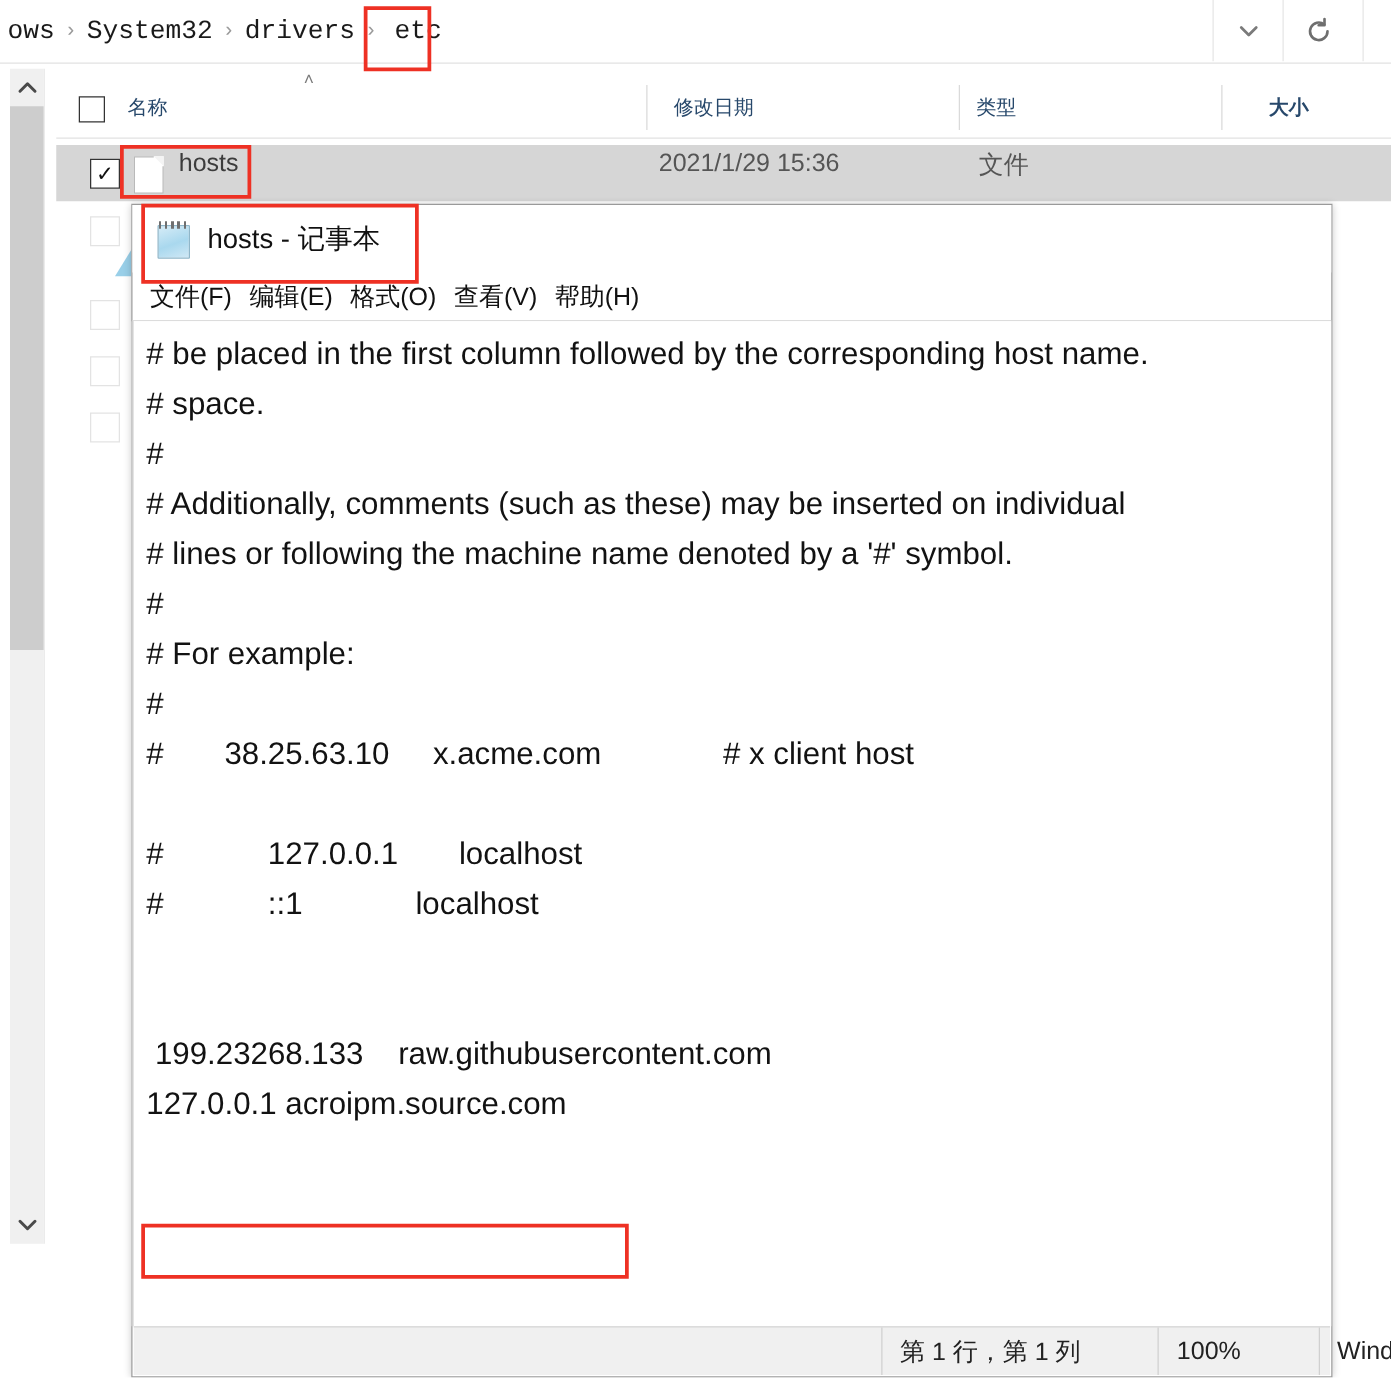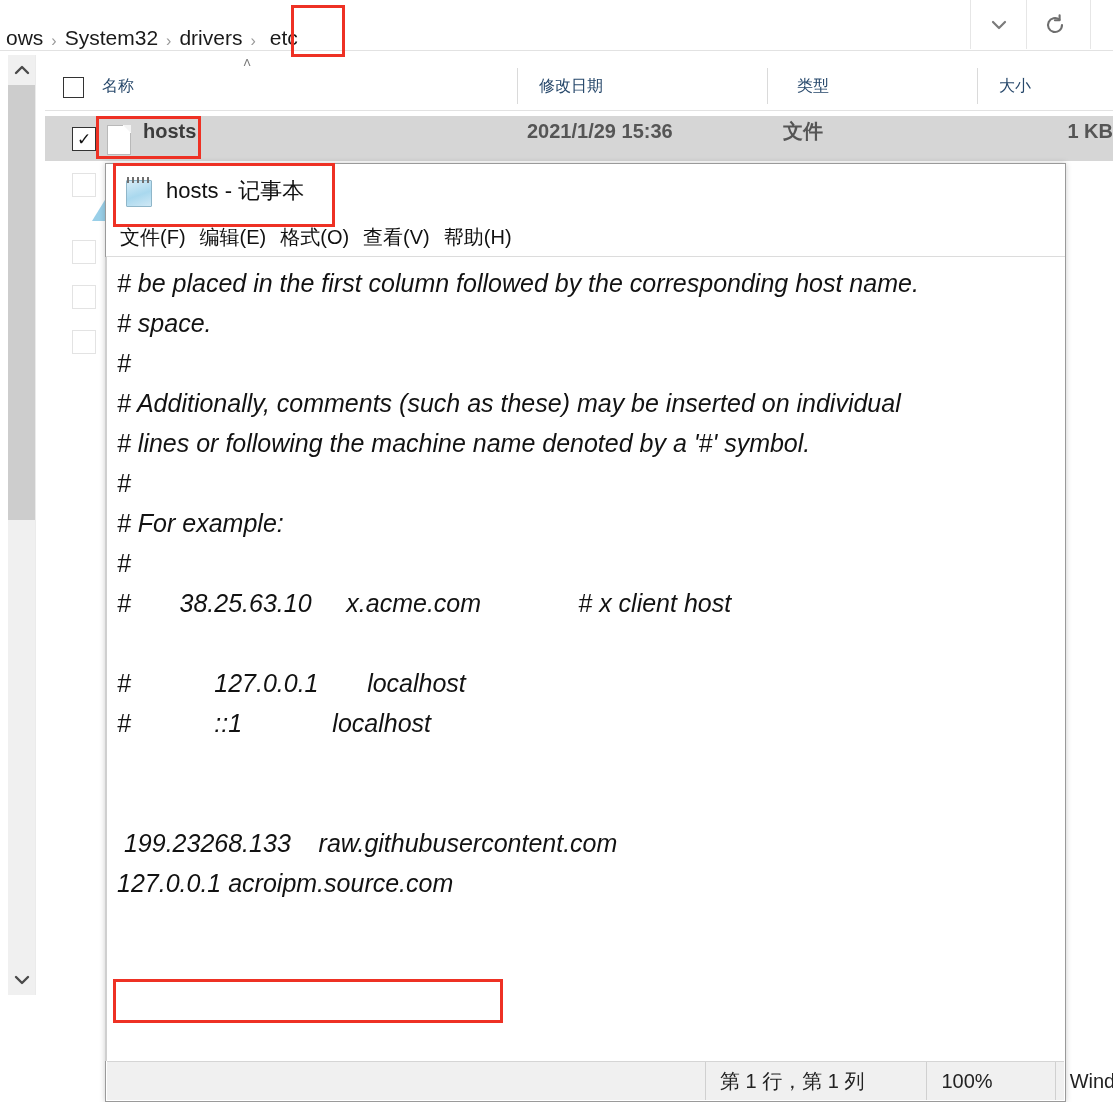--- a/index.html
+++ b/index.html
@@ -10,22 +10,22 @@
     overflow:hidden;
     position:relative;
   }
 
   
   #explorer{position:absolute;left:0;top:0;width:1113px;height:1102px;background:#fff;}
 
   
   .addr-bar{position:absolute;left:0;top:0;width:1113px;height:50px;background:#fff;
             border-bottom:1px solid #e2e2e2;}
-  .crumbs{position:absolute;left:0;top:0;height:50px;display:flex;align-items:flex-end;
-          padding-left:0px;font-size:21px;color:#1a1a1a;}
+  .crumbs{position:absolute;left:0;top:0;height:50px;display:flex;align-items:center;
+          padding-left:0px;font-size:21px;color:#1a1a1a;font-family:Liberation Mono, monospace;}
   .crumb{padding:0 6px;white-space:nowrap;}
   .crumb-sep{color:#9a9a9a;font-size:16px;padding:0 2px;}
   .crumb-hl{position:relative;padding:0 12px;}
 
   .addr-btn{position:absolute;top:0;height:49px;width:56px;display:flex;align-items:center;
             justify-content:center;border-left:1px solid #e6e6e6;color:#6b6b6b;background:#fff;}
   .addr-btn.chev{left:970px;}
   .addr-btn.refresh{left:1026px;}
   .addr-right-box{position:absolute;left:1090px;top:0;width:23px;height:49px;
             border-left:1px solid #e6e6e6;background:#fff;}
@@ -45,21 +45,21 @@
   .ch{position:absolute;top:0;height:48px;display:flex;align-items:center;
       font-size:16px;color:#27486b;}
   .ch .sep{position:absolute;left:0;top:6px;width:1px;height:36px;background:#dadada;}
   .hdr-check{position:absolute;left:18px;top:15px;width:19px;height:19px;
              border:1.6px solid #333;background:#fff;}
   .sort-caret{position:absolute;left:243px;top:55px;color:#7a7a7a;font-size:14px;}
 
   
   .row{position:absolute;left:45px;height:45px;width:1068px;font-size:20px;color:#3c3c3c;}
   .row.sel{background:#d6d6d6;}
-  .row .cell{position:absolute;top:0;height:31px;display:flex;align-items:center;font-weight:bold;}
+  .row .cell{position:absolute;top:0;height:31px;display:flex;align-items:center;}
   .row-check{position:absolute;left:27px;top:11px;width:22px;height:22px;border:1.6px solid #333;
              background:#fff;display:flex;align-items:center;justify-content:center;
              font-size:17px;color:#111;line-height:1;}
   .file-ico{position:absolute;left:62px;top:9px;width:22px;height:28px;background:#fff;
             border:1.4px solid #b9b9b9;}
   .file-ico:after{content:"";position:absolute;right:-1px;top:-1px;border-width:0 8px 8px 0;
             border-style:solid;border-color:#fff #f4f4f4;}
   .ghost-check{position:absolute;width:22px;height:22px;border:1.3px solid #e3e3e3;background:#fff;}
 
   
@@ -73,21 +73,21 @@
             background:linear-gradient(160deg,#d6ecf7 0%,#a9d8ee 55%,#cfe8f5 100%);
             border:1px solid #8fb6c9;border-radius:1px;}
   .np-ico .spiral{position:absolute;left:3px;top:1px;width:22px;height:6px;
             background:repeating-linear-gradient(90deg,#6f6f6f 0 2px,transparent 2px 5px);}
   .np-title-text{font-size:22px;color:#111;}
   .np-menu{position:absolute;left:0;top:54px;width:100%;height:38px;
            border-bottom:1px solid #dcdcdc;display:flex;align-items:center;
            font-size:20px;color:#111;}
   .np-menu span{margin-left:14px;white-space:nowrap;}
   .np-body{position:absolute;left:1px;top:93px;right:0;bottom:40px;background:#fff;
-           padding:6px 0 0 10px;box-sizing:border-box;overflow:hidden;font-style:italic;}
+           padding:6px 0 0 10px;box-sizing:border-box;overflow:hidden;}
   .np-line{font-family:"Liberation Sans","DejaVu Sans",sans-serif;font-size:25px;
            line-height:40px;color:#121212;white-space:pre;height:40px;}
   .np-status{position:absolute;left:1px;right:1px;bottom:1px;height:38px;background:#f0f0f0;
              border-top:1px solid #d5d5d5;display:flex;align-items:center;font-size:20px;color:#222;gap:48px;}
   .np-status .seg{height:38px;display:flex;align-items:center;justify-content:center;
              border-left:1px solid #d0d0d0;padding:0 14px;white-space:nowrap;}
   .np-status .spacer{flex:0 0 550px;}
   .np-left-edge{position:absolute;left:-1px;top:93px;width:2px;bottom:40px;background:#cfcfcf;}
 
   
@@ -140,38 +140,37 @@
 
   <div class="col-head">
     <div class="hdr-check"></div>
     <div class="ch" style="left:57px;">
       <span>名称</span>
     </div>
     <div class="ch" style="left:472px;padding-left:22px;">
       <div class="sep"></div>
       <span>修改日期</span>
     </div>
-    <div class="ch" style="left:722px;padding-left:30px;">
+    <div class="ch" style="left:722px;padding-left:14px;">
       <div class="sep"></div>
       <span>类型</span>
     </div>
-    <div class="ch" style="left:932px;padding-left:22px;">
+    <div class="ch" style="left:932px;padding-left:38px;font-weight:bold;">
       <div class="sep"></div>
       <span>大小</span>
     </div>
   </div>
   <div class="sort-caret">˄</div>
 
   <div class="row sel" style="top:116px;">
     <div class="row-check">✓</div>
     <div class="file-ico"></div>
     <div class="cell" style="left:98px;">hosts</div>
     <div class="cell" style="left:482px;color:#555;">2021/1/29 15:36</div>
     <div class="cell" style="left:738px;color:#555;">文件</div>
-    <div class="cell" style="left:955px;width:113px;justify-content:flex-end;color:#555;">1 KB</div>
   </div>
 
   <div class="ghost-check" style="left:72px;top:173px;"></div>
   <div class="ghost-check" style="left:72px;top:240px;"></div>
   <div class="ghost-check" style="left:72px;top:285px;"></div>
   <div class="ghost-check" style="left:72px;top:330px;"></div>
   <div style="position:absolute;left:92px;top:195px;width:0;height:0;border-left:16px solid transparent;border-right:16px solid transparent;border-bottom:26px solid #8ecae6;opacity:.9;"></div>
 
 </div>
 

